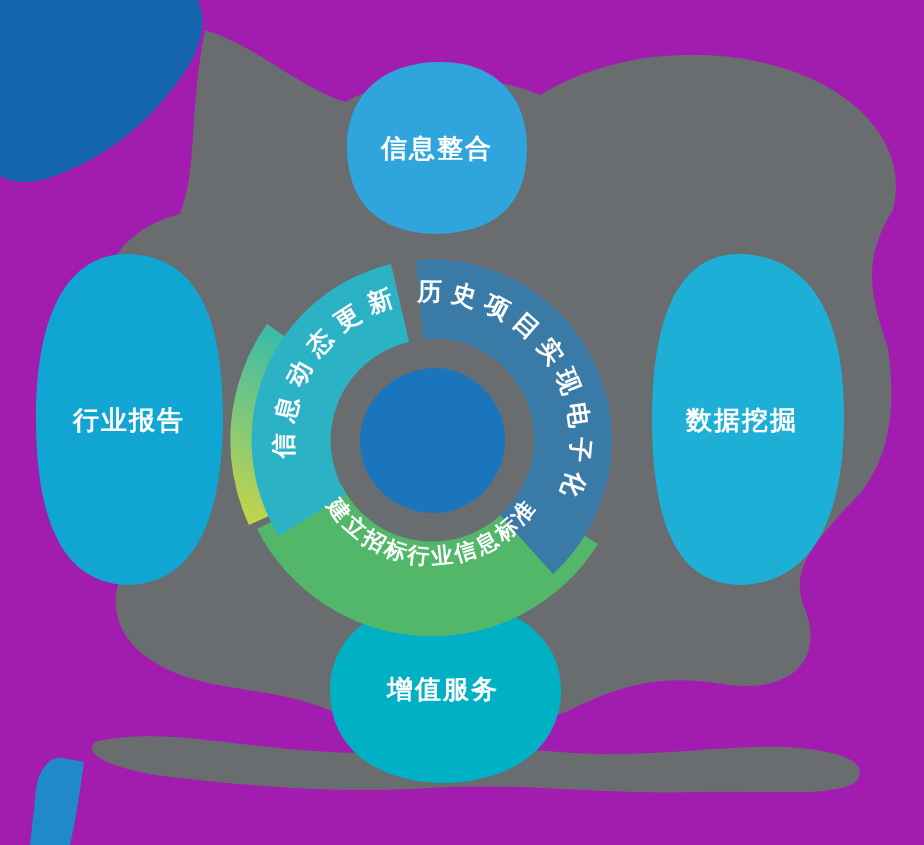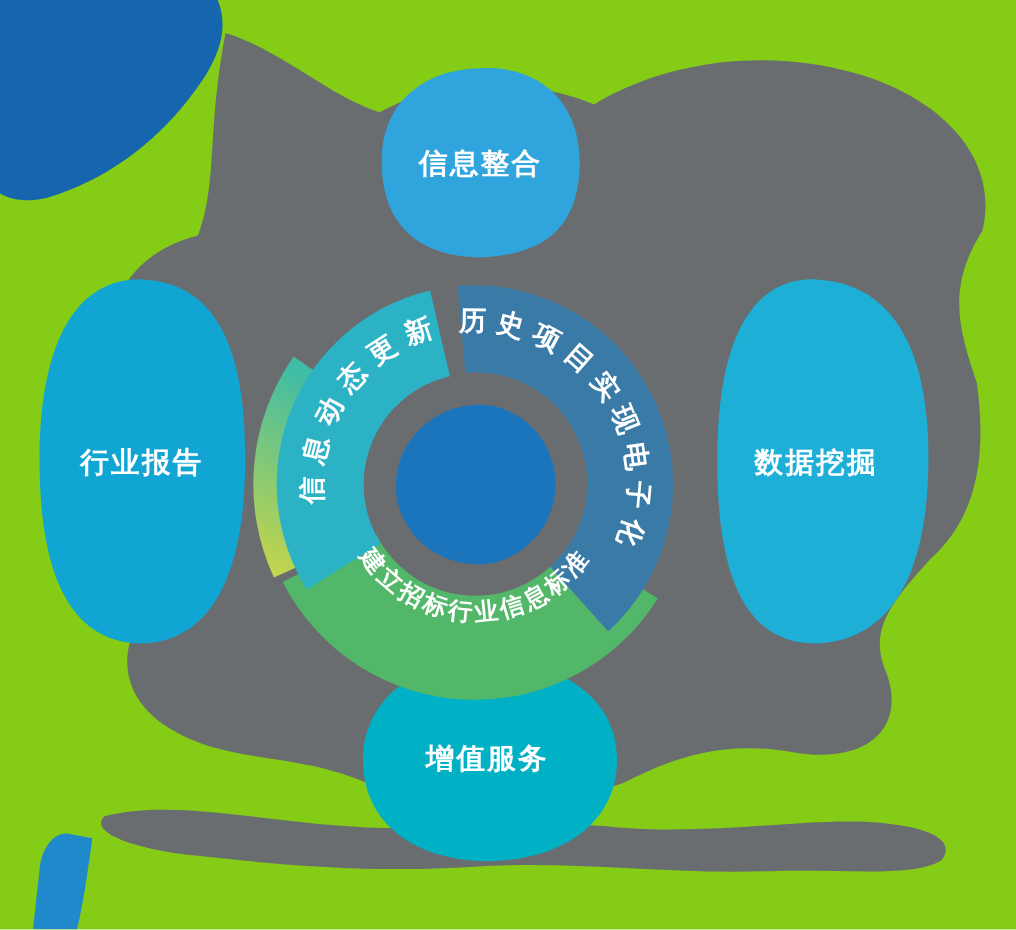--- a/index.html
+++ b/index.html
@@ -5,21 +5,21 @@
   html, body {
     margin: 0;
     padding: 0;
     background: #ffffff;
     font-family: "DejaVu Sans", "Liberation Sans", sans-serif;
   }
   .stage {
     position: relative;
     width: 924px;
     height: 845px;
-    background: #84cc16;
+    background: #a21caf;
     overflow: hidden;
   }
   svg { display: block; }
   .petal-label {
     font-size: 26px;
     font-weight: bold;
     letter-spacing: 2px;
     fill: #ffffff;
   }
   .arc-label {

